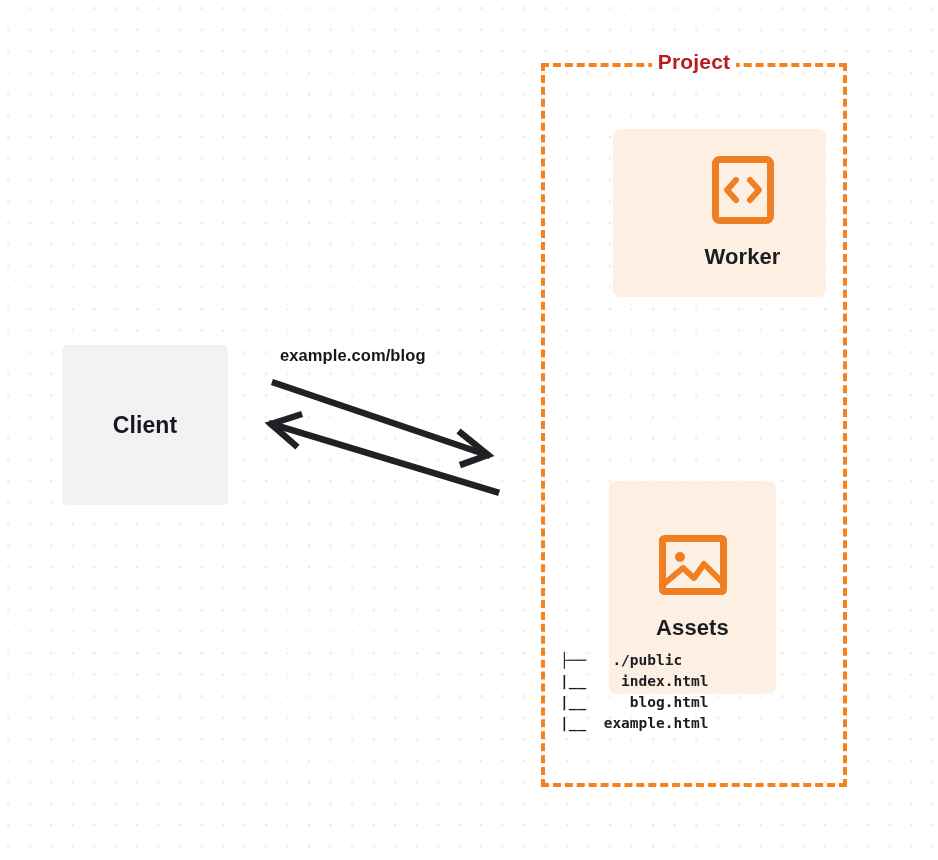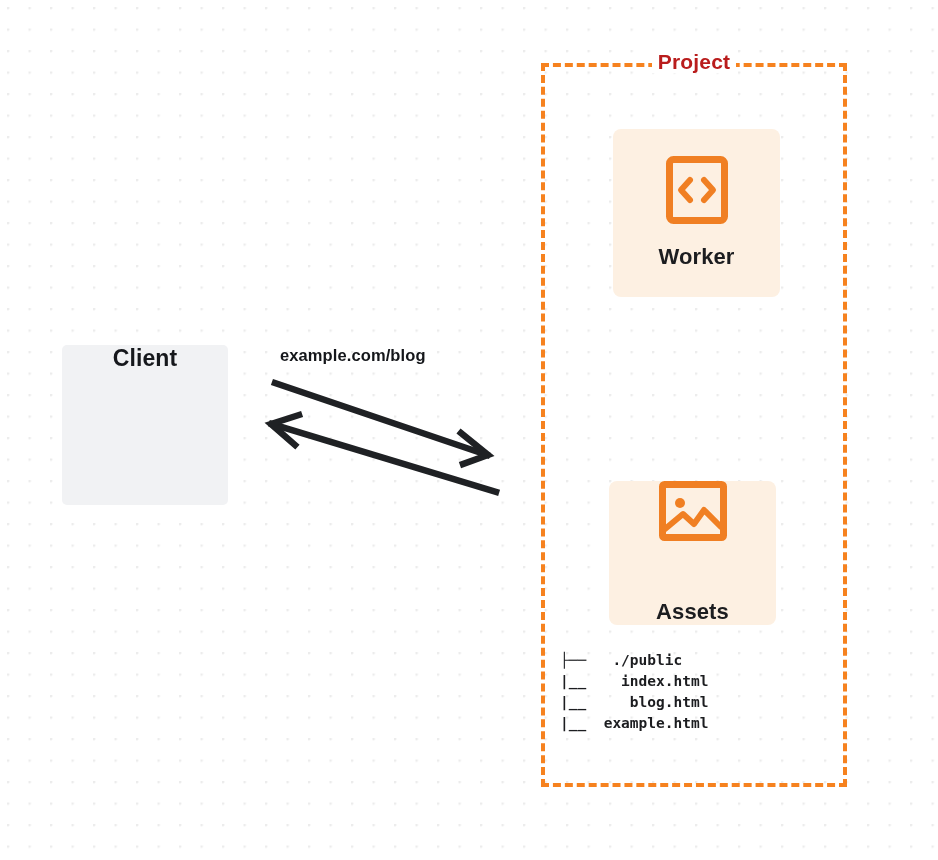--- a/index.html
+++ b/index.html
@@ -26,21 +26,21 @@
   
   .client-node {
     position: absolute;
     left: 62px;
     top: 345px;
     width: 166px;
     height: 160px;
     background: #f1f2f4;
     border-radius: 5px;
     display: flex;
-    align-items: flex-start;
+    align-items: center;
     justify-content: center;
   }
   .client-label {
     font-size: 23px;
     font-weight: bold;
     color: #16181c;
     letter-spacing: 0.1px;
   }
 
   
@@ -100,27 +100,27 @@
     display: flex;
     flex-direction: column;
     align-items: center;
     justify-content: center;
   }
   .card-worker {
     left: 613px;
     top: 129px;
     width: 167px;
     height: 168px;
+    padding-left: 46px;
   }
   .card-assets {
     left: 609px;
     top: 481px;
     width: 167px;
-    height: 144px;
-    justify-content: space-between;
+    height: 213px;
   }
   .card-icon {
     width: 62px;
     height: 68px;
     display: block;
   }
   .card-icon-wide {
     width: 68px;
     height: 60px;
     display: block;

